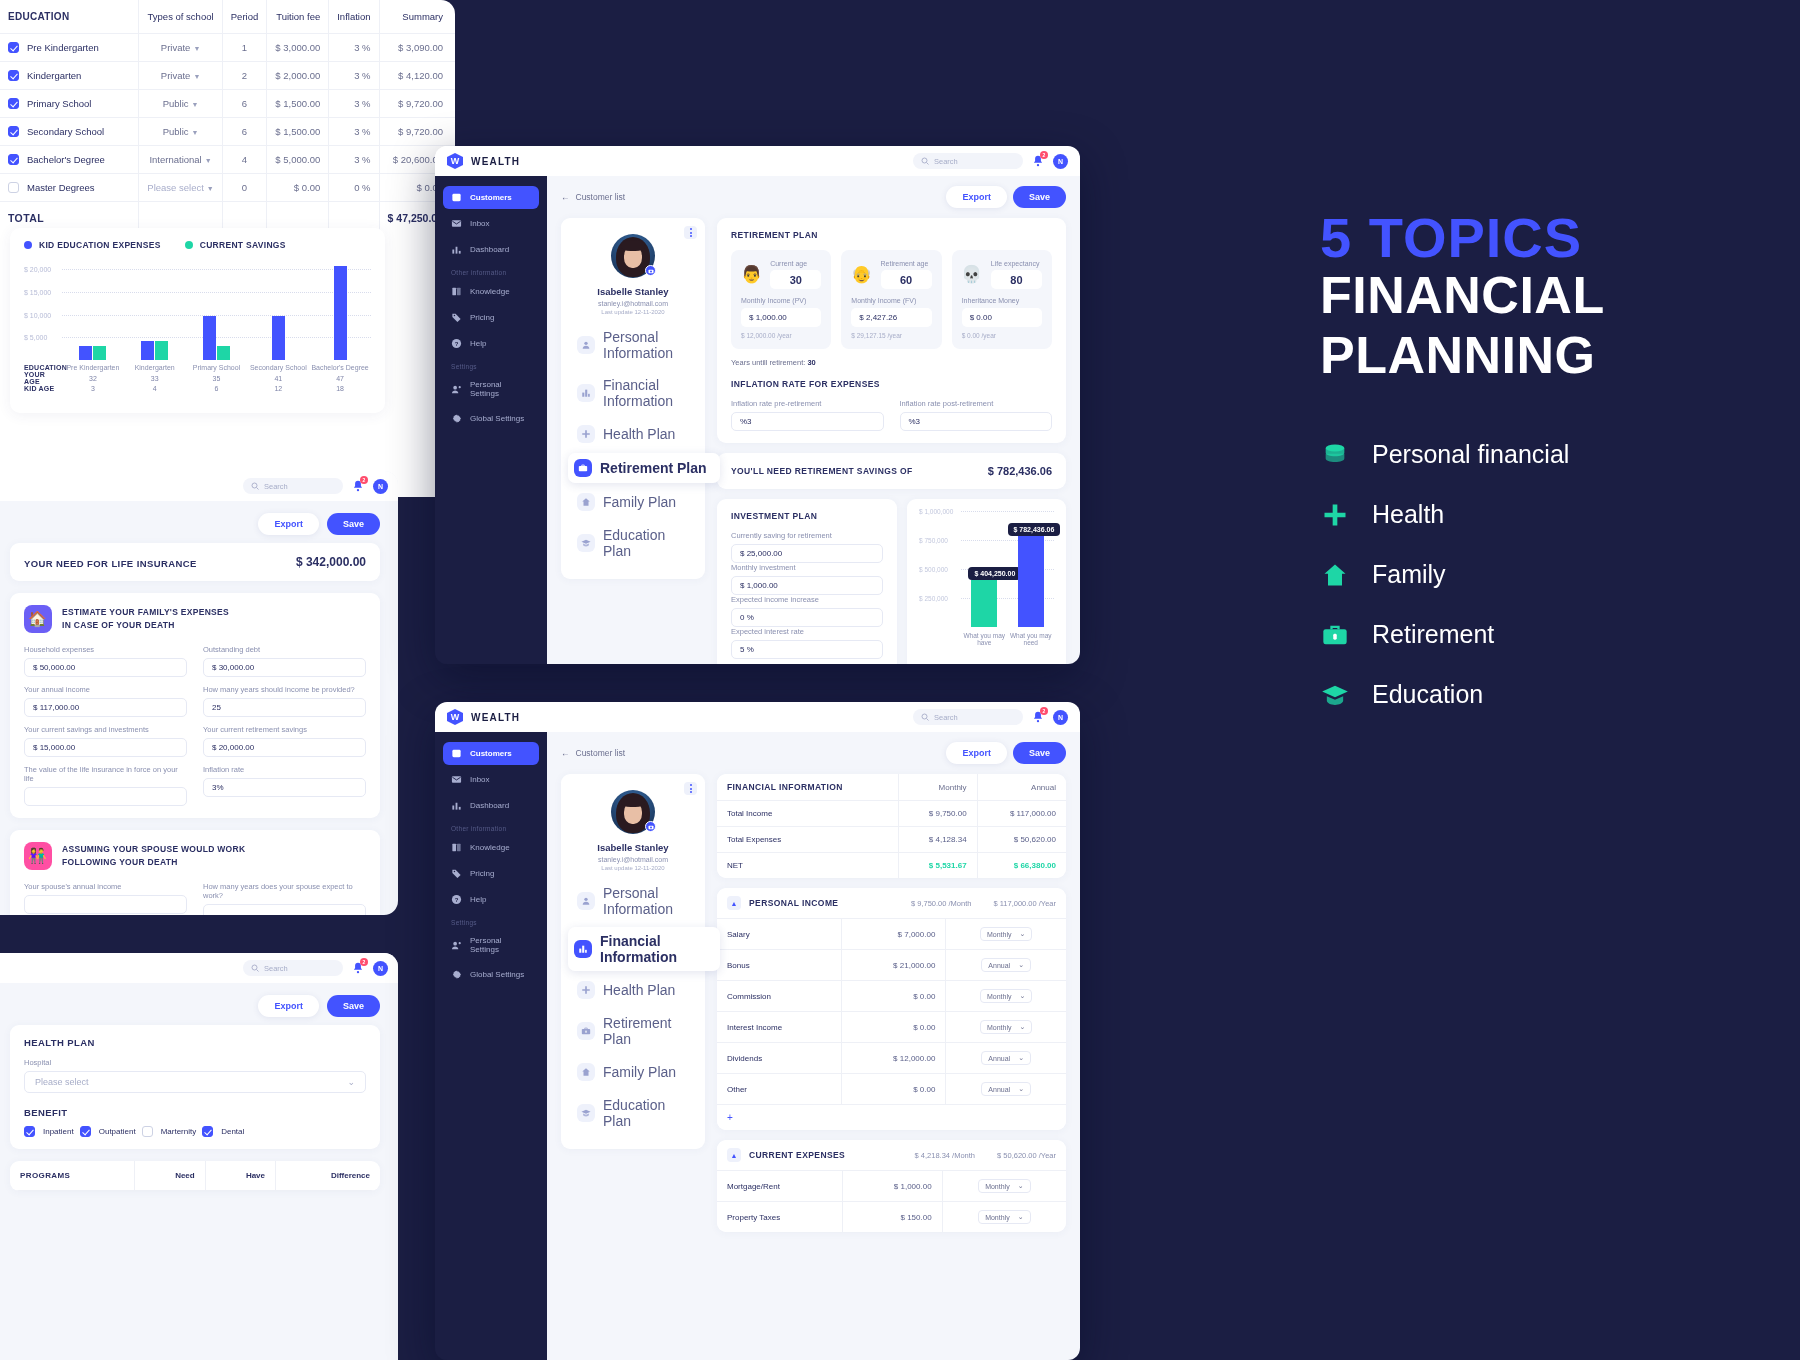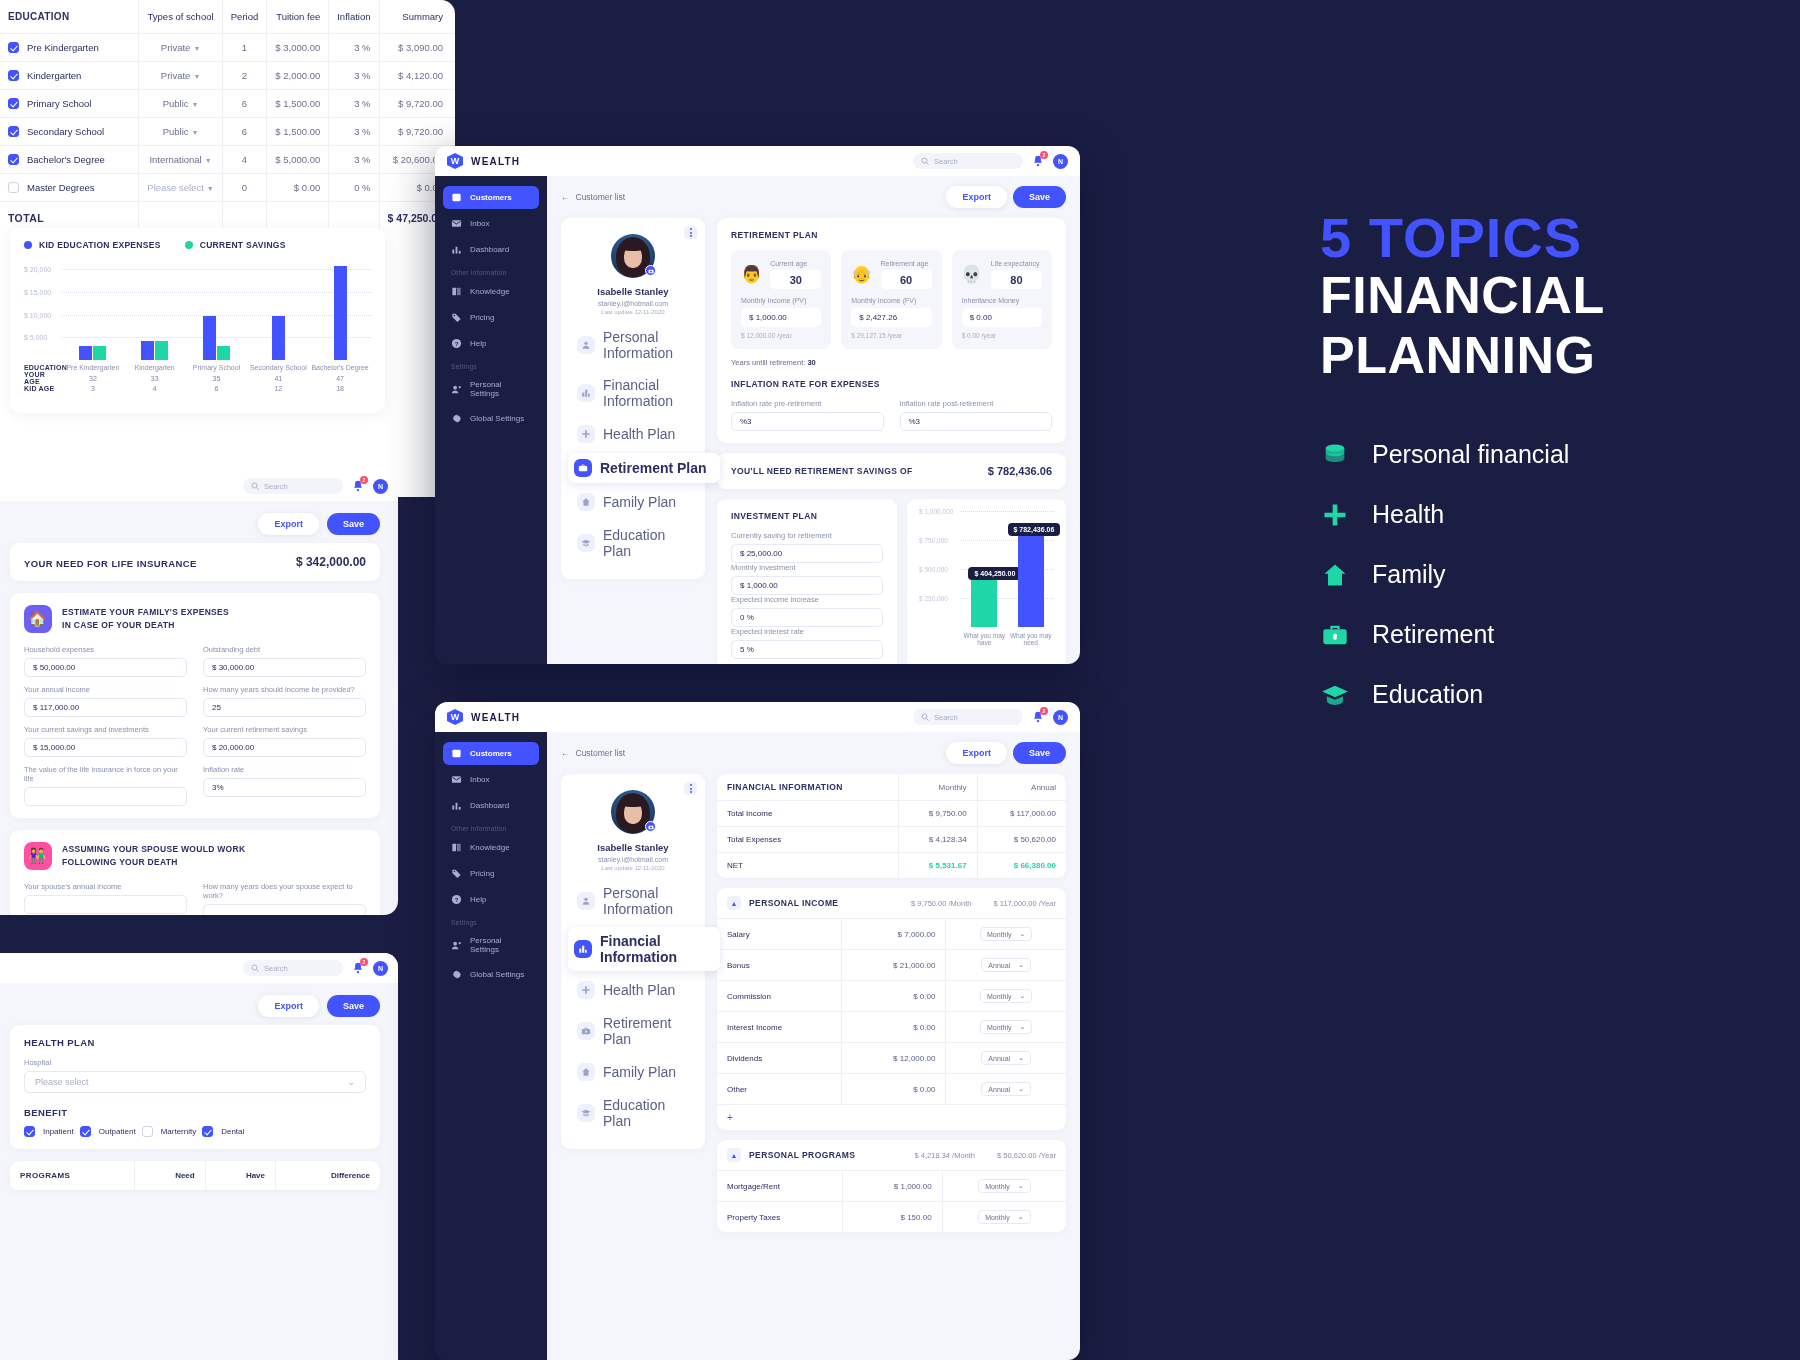--- a/index.html
+++ b/index.html
@@ -1072,21 +1072,21 @@
           <span class="pill">Annual<span>⌄</span></span></td>
                   </tr>
                 </tbody>
               </table>
             <div class="plus-row">+</div>
           </div>
 
           <div style="background:#fff;border-radius:9px;overflow:hidden;box-shadow:0 1px 8px rgba(60,70,140,.05)">
             <div class="sec-head">
               <span class="chev">▲</span>
-              <span class="sec-title">PERSONAL PROGRAMS</span>
+              <span class="sec-title">CURRENT EXPENSES</span>
               <span class="sec-amt">$ 4,218.34 /Month</span>
               <span class="sec-amt">$ 50,620.00 /Year</span>
             </div>
             <table class="fi-table" id="fi-expenses">
                 <tbody>
                   <tr>
         <td class="t0">Mortgage/Rent</td>
         <td>$ 1,000.00</td>
         <td class="lastcol" style="text-align:center">
           <span class="pill">Monthly<span>⌄</span></span></td>

